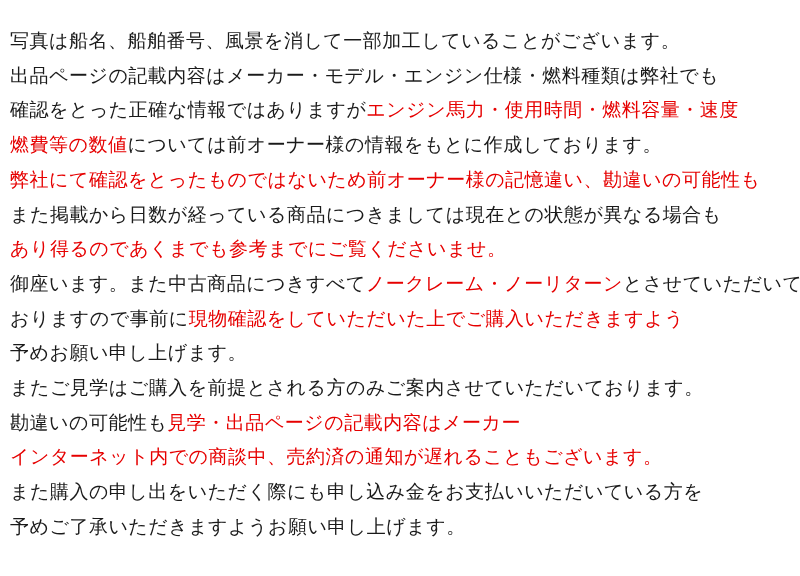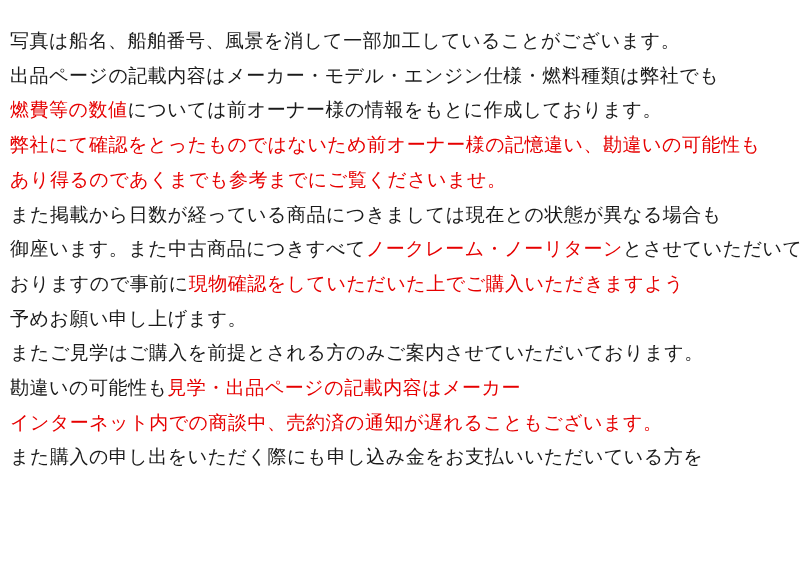--- a/index.html
+++ b/index.html
@@ -31,25 +31,27 @@
   .seg { color: var(--ink, #1a1a1a); }
   .seg.red { color: var(--accent-red, #e60000); }
 </style>
 </head>
 <body>
 
 <div class="page">
   <div class="notice" id="notice-lines">
       <div class="line"><span class="seg">写真は船名、船舶番号、風景を消して一部加工していることがございます。</span></div>
       <div class="line"><span class="seg">出品ページの記載内容はメーカー・モデル・エンジン仕様・燃料種類は弊社でも</span></div>
+      <div class="line"><span class="seg">確認をとった正確な情報ではありますが</span><span class="seg red">エンジン馬力・使用時間・燃料容量・速度</span></div>
       <div class="line"><span class="seg red">燃費等の数値</span><span class="seg">については前オーナー様の情報をもとに作成しております。</span></div>
       <div class="line"><span class="seg red">弊社にて確認をとったものではないため前オーナー様の記憶違い、勘違いの可能性も</span></div>
+      <div class="line"><span class="seg">また掲載から日数が経っている商品につきましては現在との状態が異なる場合も</span></div>
       <div class="line"><span class="seg red">あり得るのであくまでも参考までにご覧くださいませ。</span></div>
-      <div class="line"><span class="seg">また掲載から日数が経っている商品につきましては現在との状態が異なる場合も</span></div>
       <div class="line"><span class="seg">御座います。また中古商品につきすべて</span><span class="seg red">ノークレーム・ノーリターン</span><span class="seg">とさせていただいて</span></div>
       <div class="line"><span class="seg">おりますので事前に</span><span class="seg red">現物確認をしていただいた上でご購入いただきますよう</span></div>
       <div class="line"><span class="seg">予めお願い申し上げます。</span></div>
       <div class="line"><span class="seg">またご見学はご購入を前提とされる方のみご案内させていただいております。</span></div>
       <div class="line"><span class="seg">勘違いの可能性も</span><span class="seg red">見学・出品ページの記載内容はメーカー</span></div>
       <div class="line"><span class="seg red">インターネット内での商談中、売約済の通知が遅れることもございます。</span></div>
       <div class="line"><span class="seg">また購入の申し出をいただく際にも申し込み金をお支払いいただいている方を</span></div>
+      <div class="line"><span class="seg">予めご了承いただきますようお願い申し上げます。</span></div>
     </div>
 </div>
 
 </body></html>

